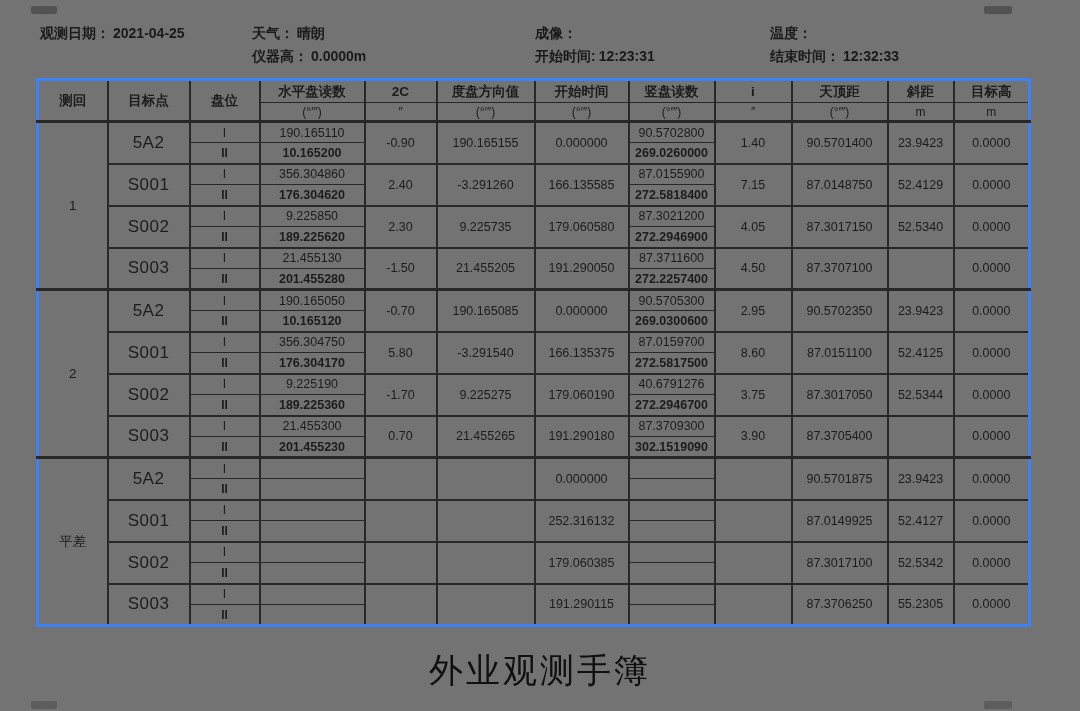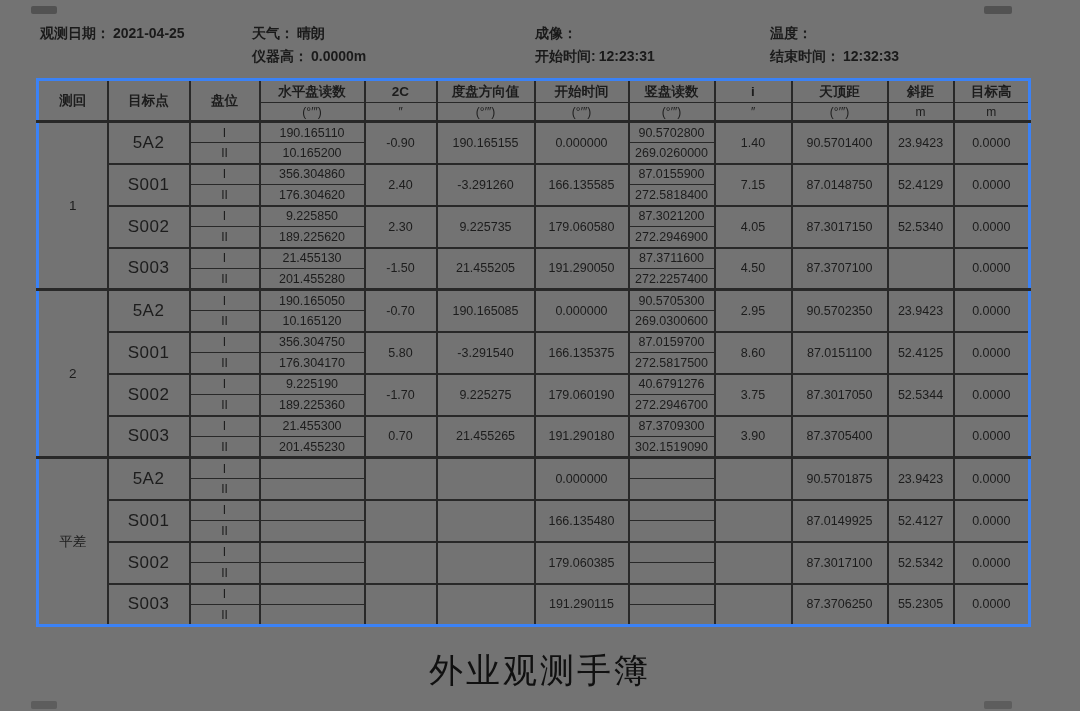--- a/index.html
+++ b/index.html
@@ -20,21 +20,21 @@
   th, td { border:2px solid #282828; padding:0 2px; text-align:center; vertical-align:middle;
            color:#1c1c1c; white-space:nowrap; overflow:hidden; }
   thead th { font-size:13.5px; font-weight:600; height:23px; }
   tr.h1 th { border-bottom-width:1px; }
   tr.h2 th { border-top-width:1px; height:19px; font-size:12px; font-weight:500; }
   td { font-size:12.5px; height:21px; }
   td.c-round { font-size:13.5px; font-weight:500; }
   td.c-target { font-size:17px; letter-spacing:.5px; }
   td.c-face { font-size:12px; }
   .thin-b { border-bottom-width:1px; }
-  .thin-t { border-top-width:1px; }
+  .thin-t { border-top-width:1px;font-weight:bold; }
   .sec-top { border-top-width:3px !important; }
 
   .page-title { position:absolute; top:648px; left:0; width:100%; text-align:center;
                 font-size:34px; font-weight:400; letter-spacing:3px; color:#101010; }
 </style>
 </head>
 <body>
 
 <div class="page">
 
@@ -270,21 +270,21 @@
           <td class="c-face thin-t">II</td>
           <td class="num thin-t"></td>
           <td class="num thin-t"></td>
         </tr>
         <tr>
           <td class="c-target" rowspan="2">S001</td>
           <td class="c-face thin-b">I</td>
           <td class="num thin-b"></td>
           <td class="num" rowspan="2"></td>
           <td class="num" rowspan="2"></td>
-          <td class="num" rowspan="2">166.135480</td>
+          <td class="num" rowspan="2">252.316132</td>
           <td class="num thin-b"></td>
           <td class="num" rowspan="2"></td>
           <td class="num" rowspan="2">87.0149925</td>
           <td class="num" rowspan="2">52.4127</td>
           <td class="num" rowspan="2">0.0000</td>
         </tr>
         <tr>
           <td class="c-face thin-t">II</td>
           <td class="num thin-t"></td>
           <td class="num thin-t"></td>

